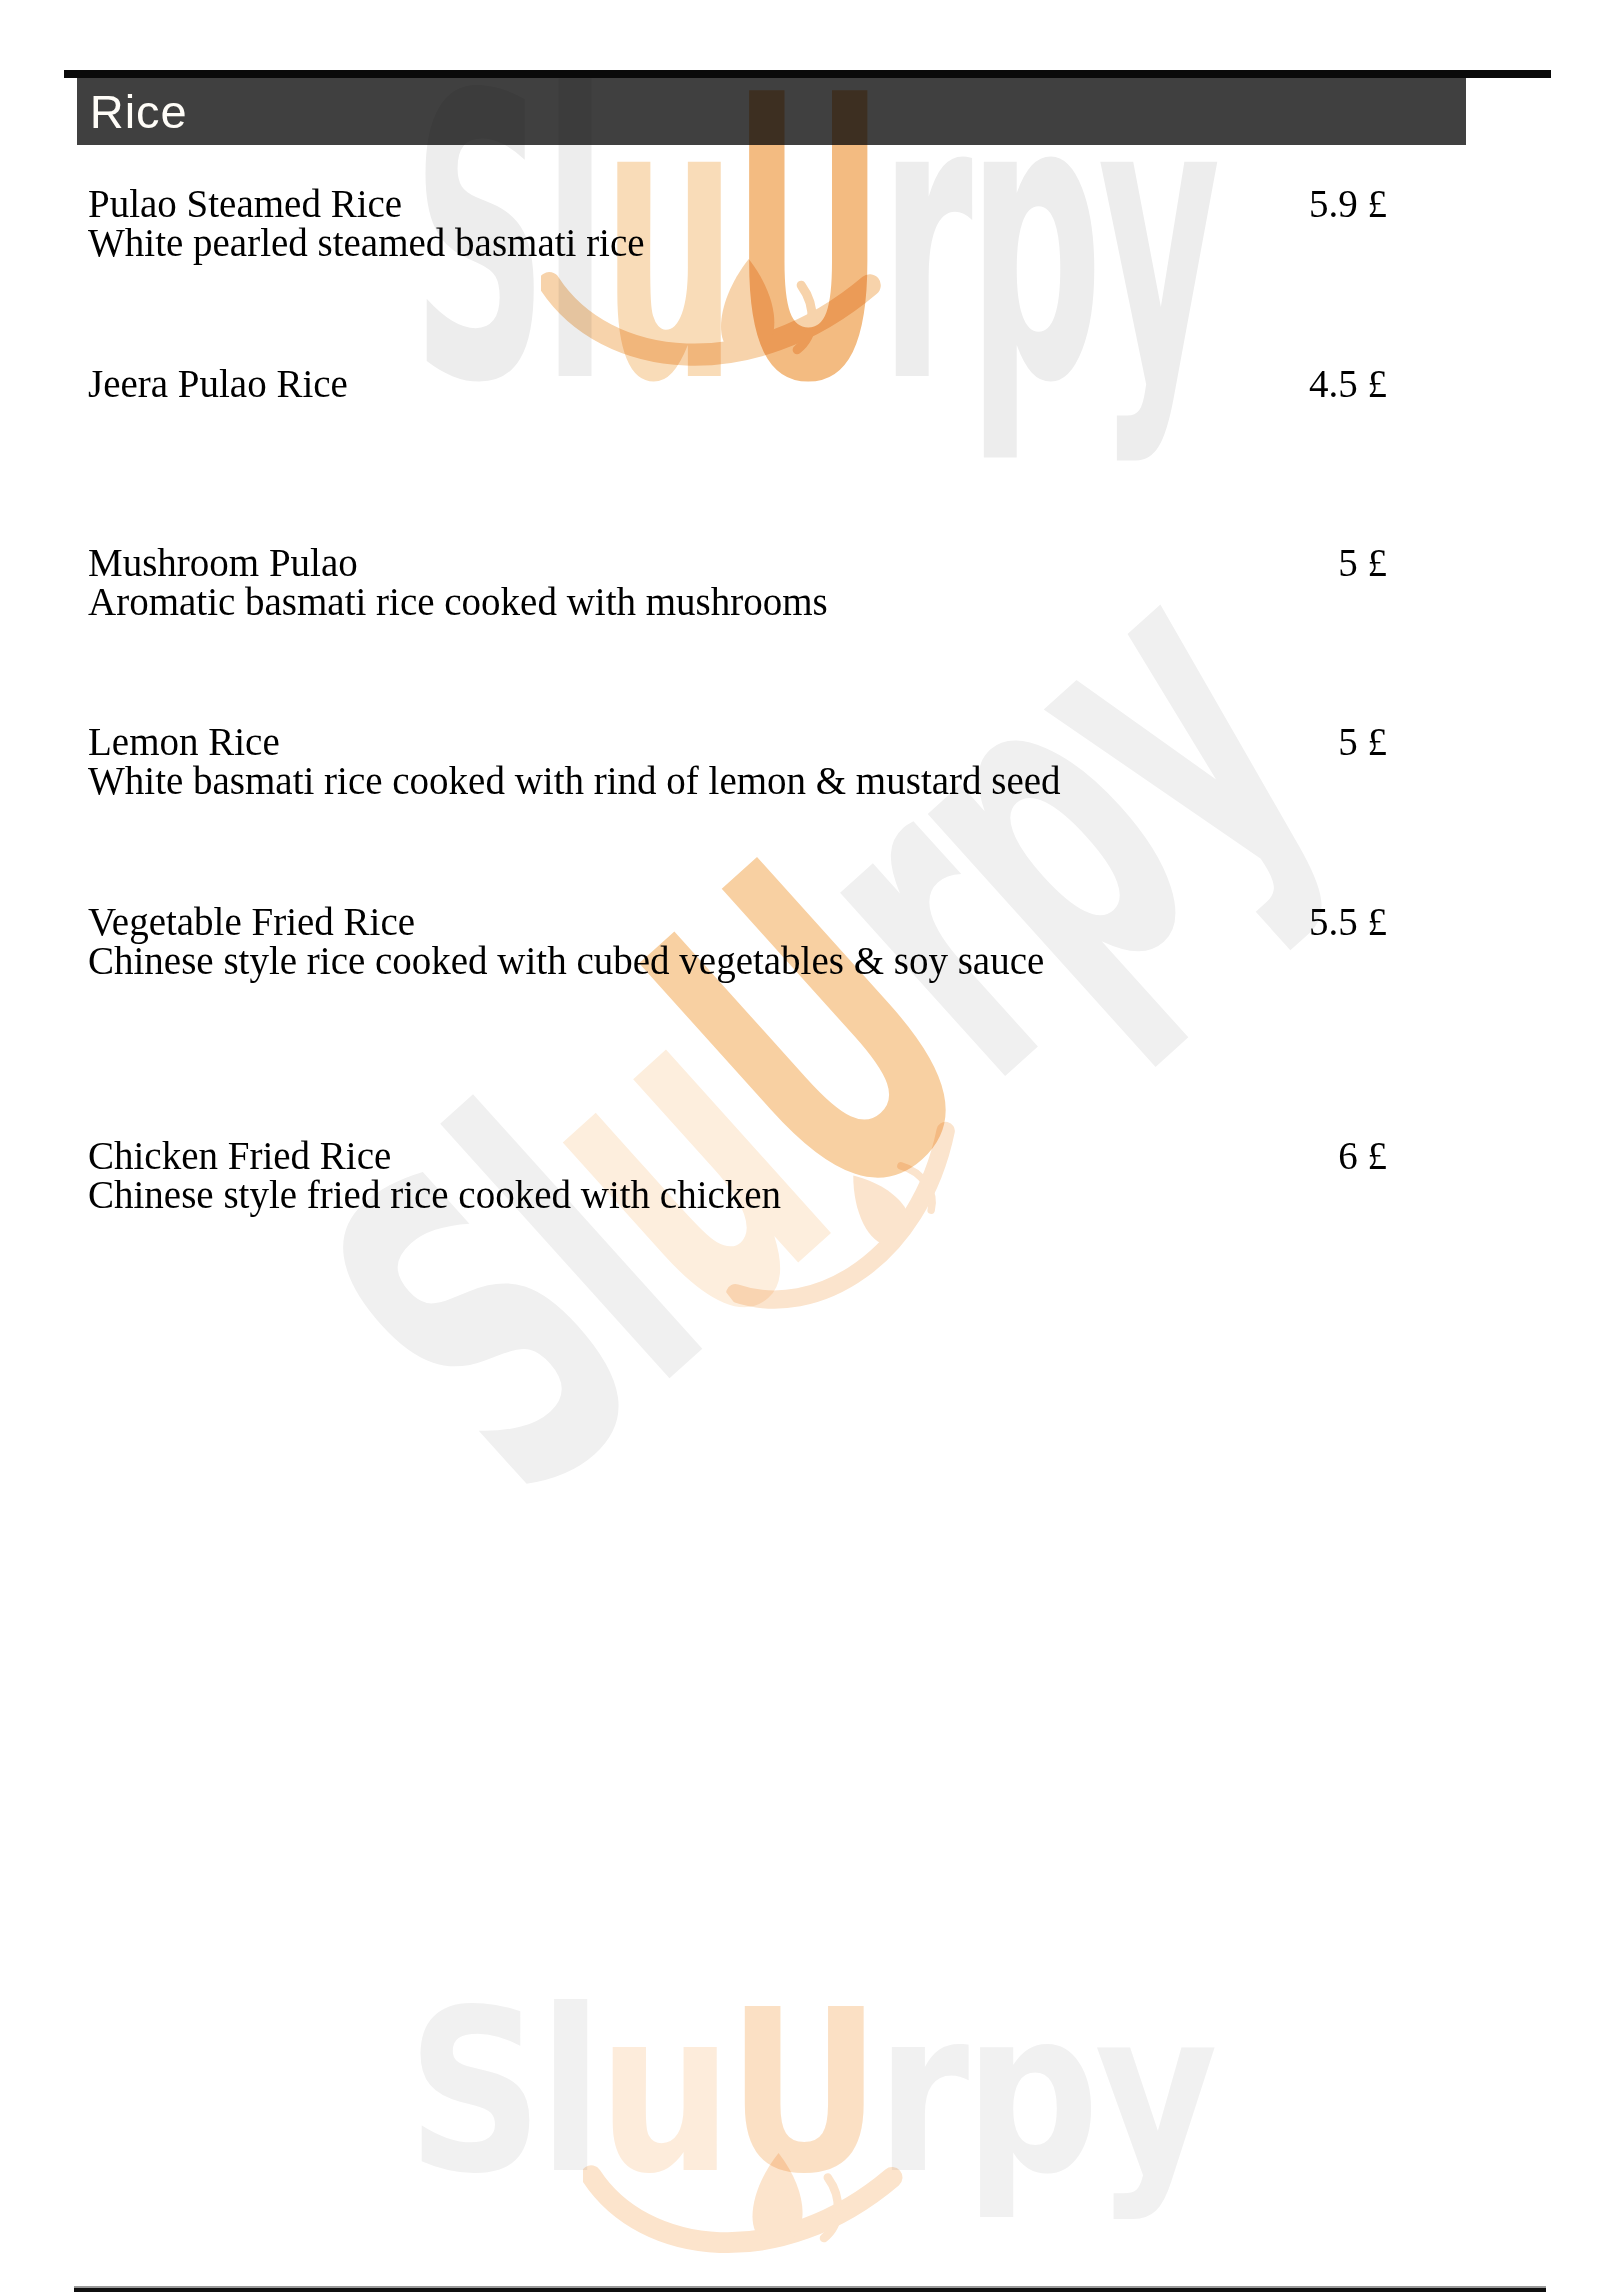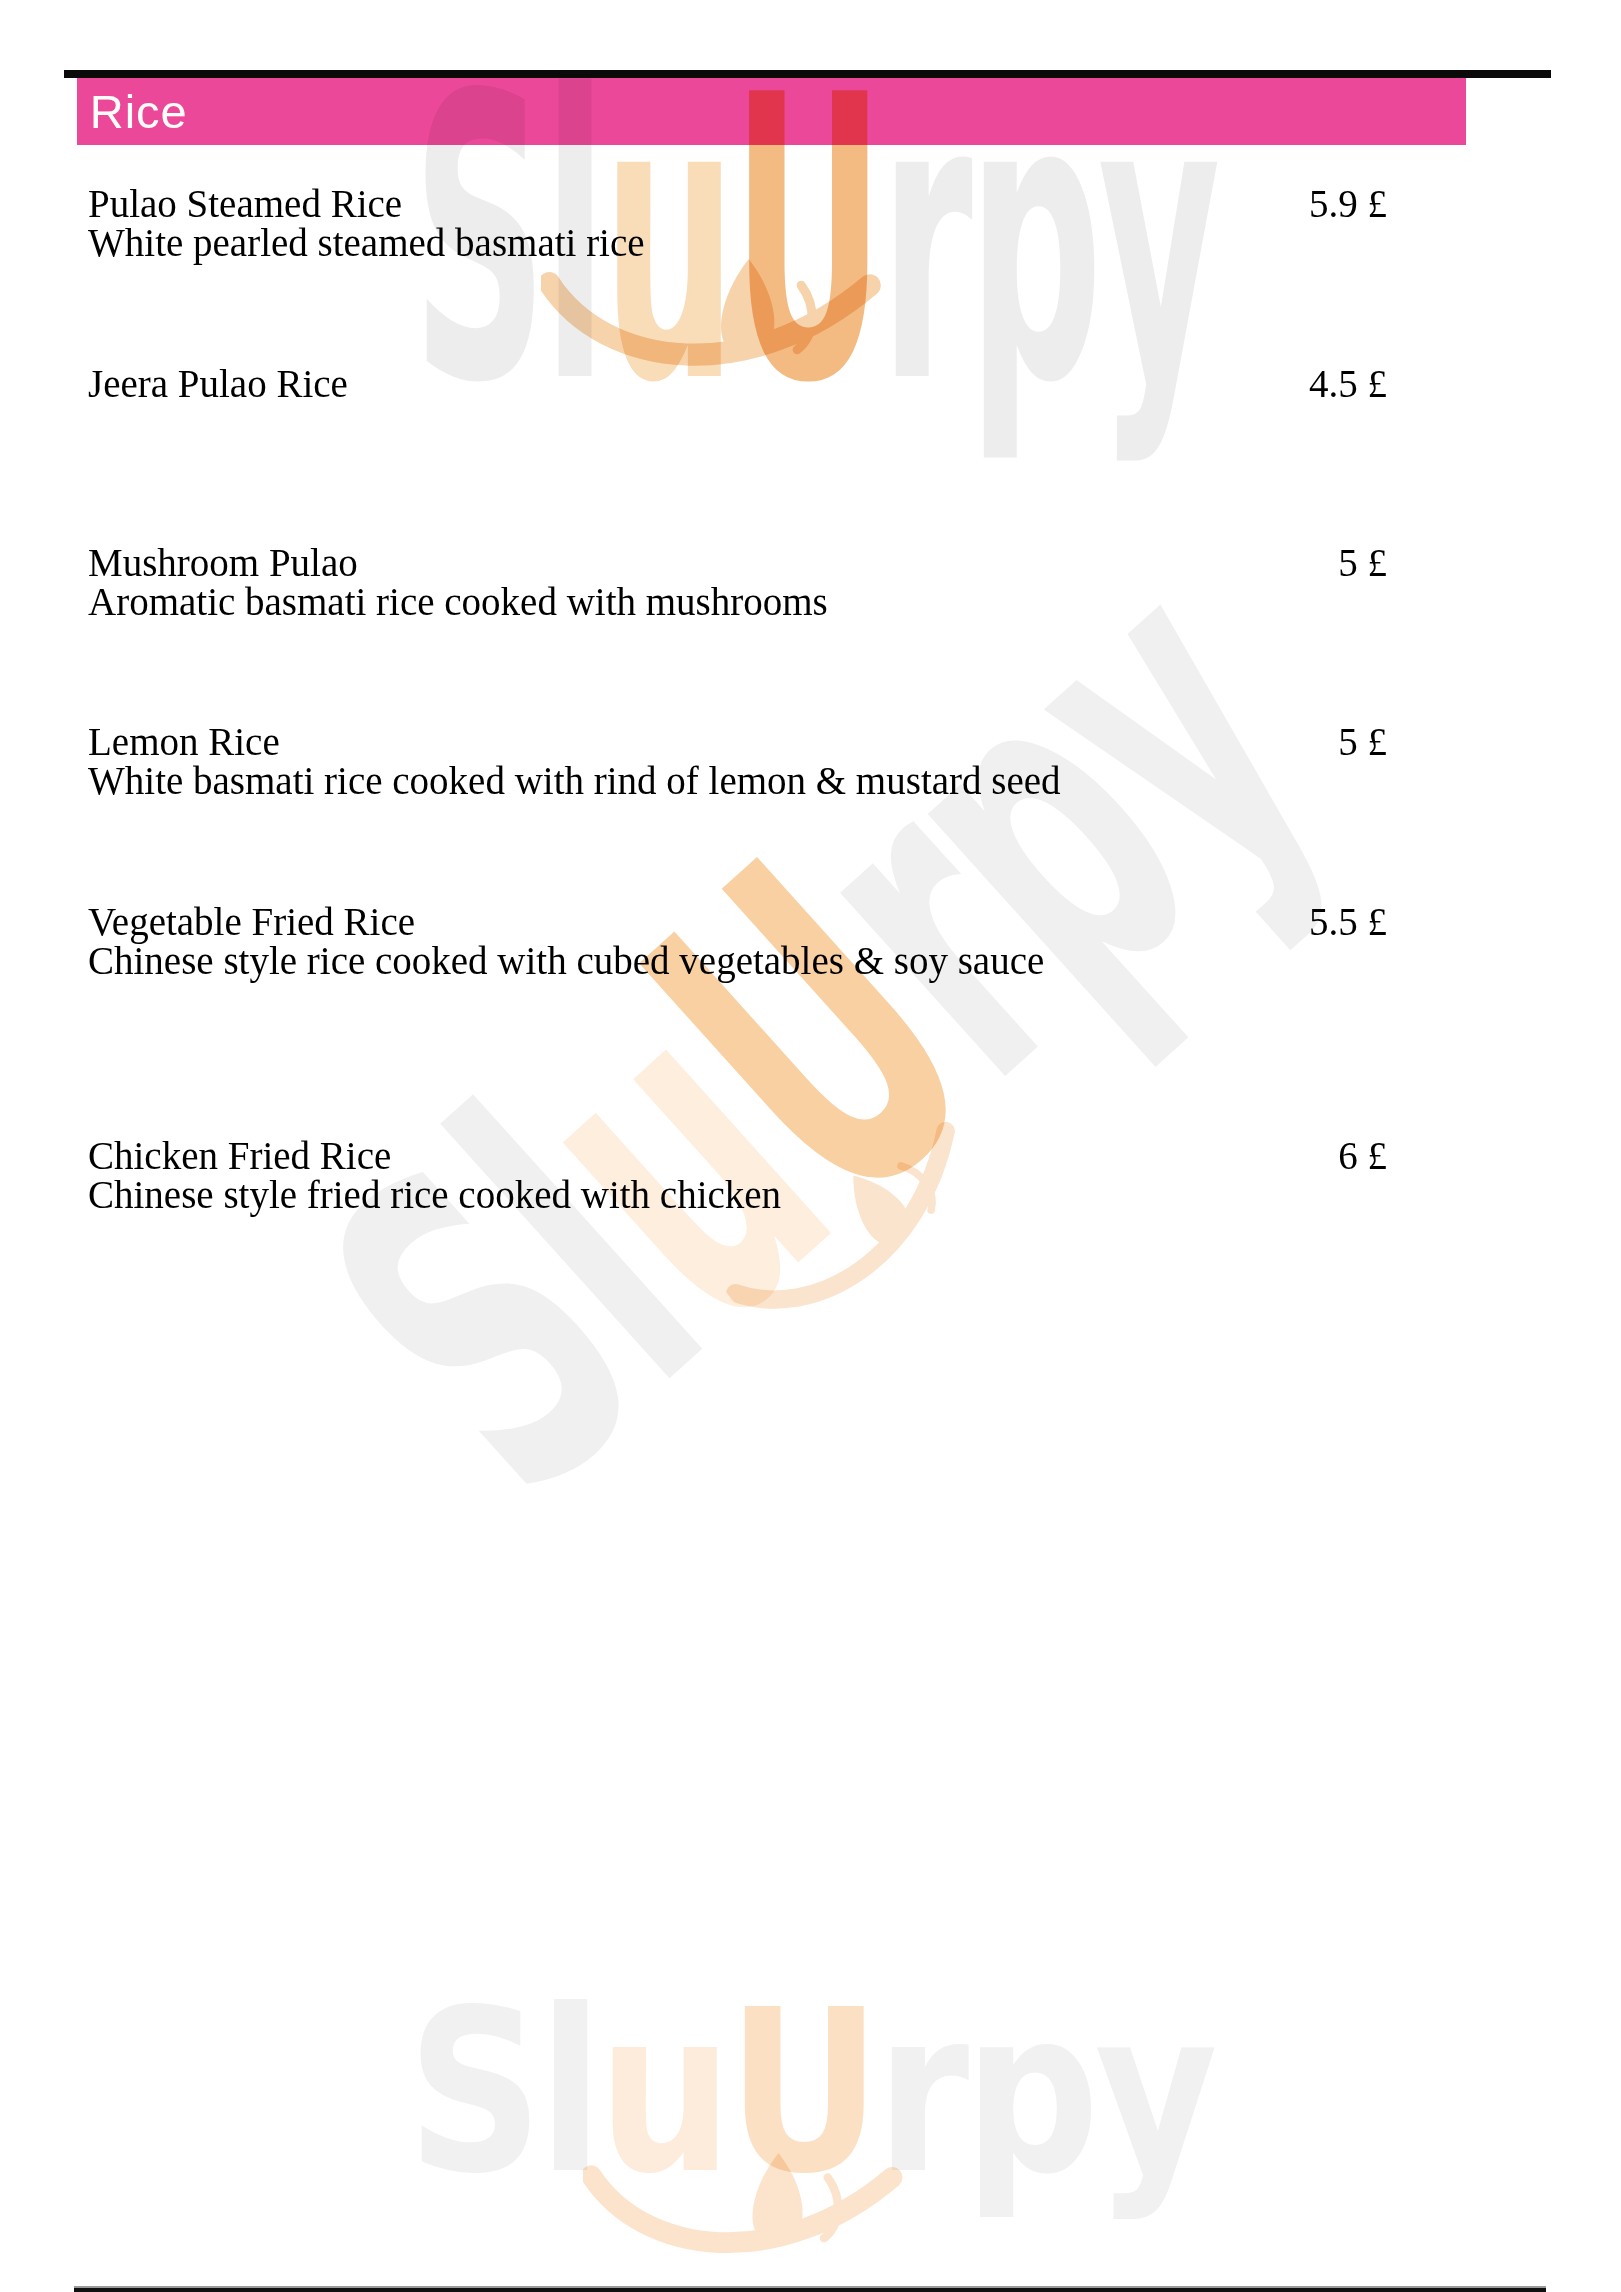--- a/index.html
+++ b/index.html
@@ -9,21 +9,21 @@
     font-family:"Liberation Serif", serif;
   }
 
   
   .top-rule {
     position:absolute; left:64px; top:70px; width:1487px; height:7.8px;
     background:#0a0a0a; z-index:2;
   }
   .section-bar {
     position:absolute; left:77px; top:78px; width:1389px; height:67px;
-    background:#ec4899; z-index:2;
+    background:#404040; z-index:2;
     display:flex; align-items:center; padding-left:12.7px; box-sizing:border-box;
   }
   .section-bar .title {
     font-family:"Liberation Sans", sans-serif;
     font-size:47px; color:#fffdf8; letter-spacing:1px;
   }
   .bottom-rule {
     position:absolute; left:74px; top:2286px; width:1472px; height:4.9px;
     background:#101010; border-top:2px solid #9a9a9a; z-index:2;
   }

